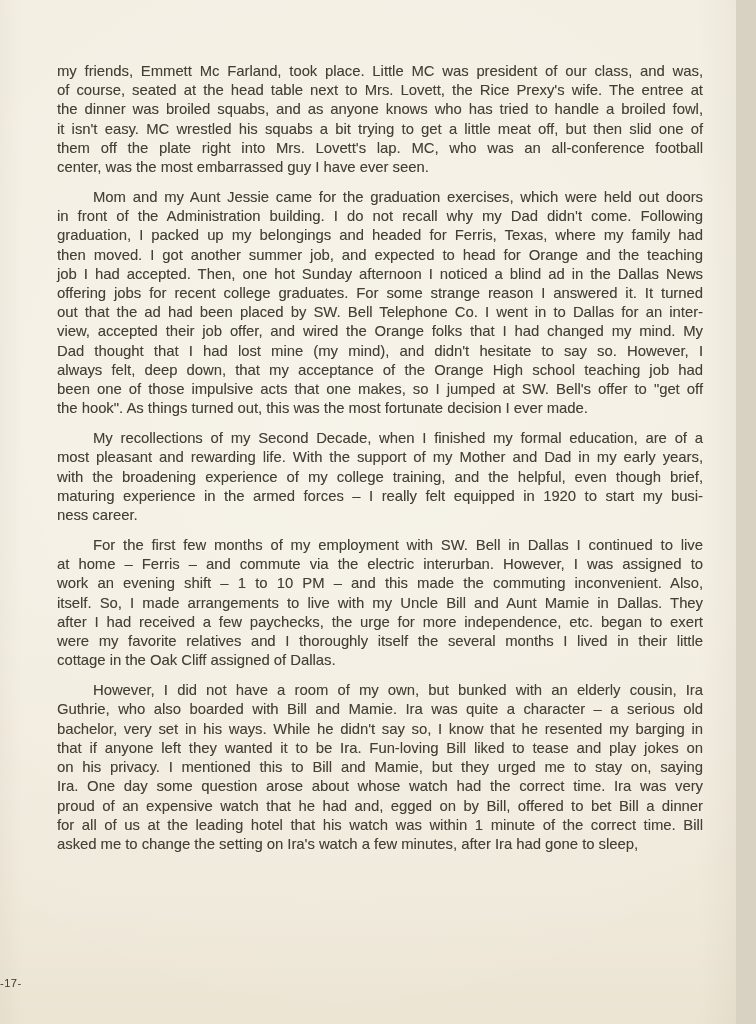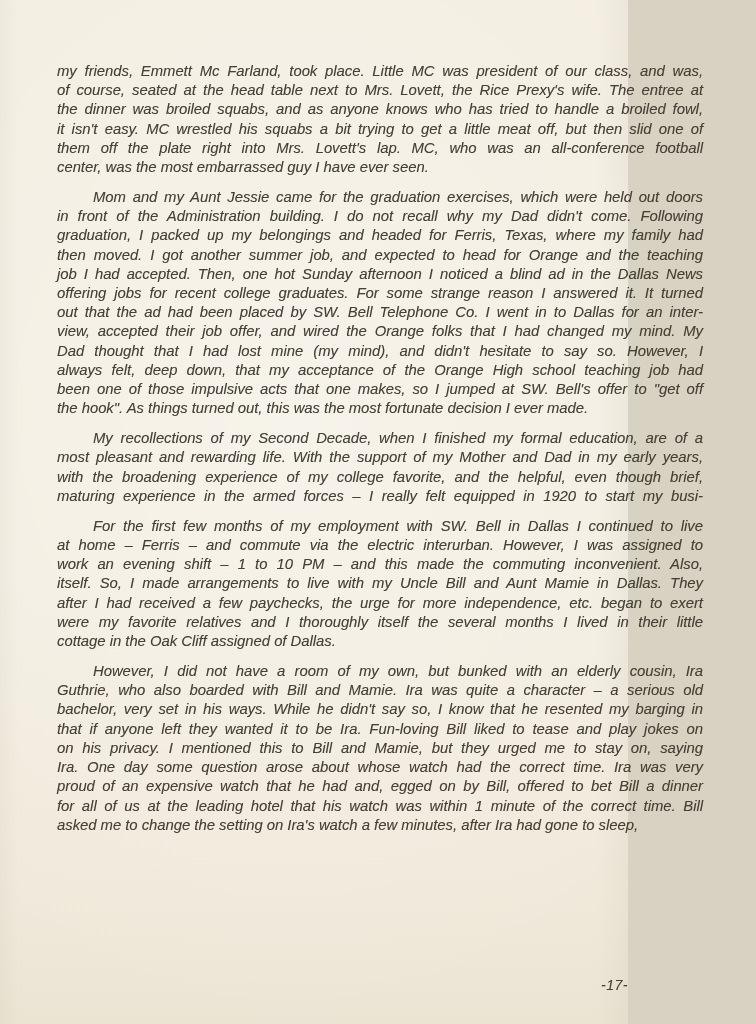--- a/index.html
+++ b/index.html
@@ -7,27 +7,26 @@
     padding: 0;
     background: #d8d2c2;
   }
   body {
     width: 756px;
     height: 1024px;
     overflow: hidden;
   }
   .page {
     position: relative;
-    width: 628px;
+    width: 736px;
     height: 1024px;
     background:
       linear-gradient(90deg, rgba(120,110,90,0.05) 0%, rgba(120,110,90,0) 3%, rgba(120,110,90,0) 95%, rgba(120,110,90,0.06) 100%),
       radial-gradient(ellipse 130% 95% at 46% 40%, rgba(255,255,255,0.30) 0%, rgba(255,255,255,0) 65%),
       linear-gradient(180deg, var(--paper, #f3eee1) 0%, var(--paper, #f3eee1) 55%, #efe9da 88%, #ebe4d3 100%);
-    font-style: italic;
   }
   .text-block {
     position: absolute;
     left: 57px;
     top: 62px;
     width: 646px;
     font-family: "Liberation Sans", sans-serif;
     font-size: 14.8px;
     line-height: 19.2px;
     color: var(--ink, #453f35);
@@ -46,23 +45,23 @@
     text-align-last: left;
   }
   .line.indent {
     text-indent: 36px;
   }
   .page-number {
     position: absolute;
     top: 977px;
     left: 0;
     width: 100%;
-    text-align: right;
+    text-align: left;
     font-family: "Liberation Sans", sans-serif;
-    font-size: 14px;
+    font-size: 11px;
     letter-spacing: 0.5px;
     color: var(--ink, #4a443a);
     text-shadow: 0.2px 0.2px 0.4px rgba(69, 63, 53, 0.3);
   }
 </style>
 </head>
 <body>
 
 <div class="page">
   <div class="text-block">
@@ -84,22 +83,23 @@
         <div class="line">out that the ad had been placed by SW. Bell Telephone Co. I went in to Dallas for an inter-</div>
         <div class="line">view, accepted their job offer, and wired the Orange folks that I had changed my mind. My</div>
         <div class="line">Dad thought that I had lost mine (my mind), and didn't hesitate to say so. However, I</div>
         <div class="line">always felt, deep down, that my acceptance of the Orange High school teaching job had</div>
         <div class="line">been one of those impulsive acts that one makes, so I jumped at SW. Bell's offer to "get off</div>
         <div class="line last">the hook". As things turned out, this was the most fortunate decision I ever made.</div>
       </div>
       <div class="paragraph">
         <div class="line indent">My recollections of my Second Decade, when I finished my formal education, are of a</div>
         <div class="line">most pleasant and rewarding life. With the support of my Mother and Dad in my early years,</div>
-        <div class="line">with the broadening experience of my college favorite, and the helpful, even though brief,</div>
+        <div class="line">with the broadening experience of my college training, and the helpful, even though brief,</div>
         <div class="line">maturing experience in the armed forces – I really felt equipped in 1920 to start my busi-</div>
+        <div class="line last">ness career.</div>
       </div>
       <div class="paragraph">
         <div class="line indent">For the first few months of my employment with SW. Bell in Dallas I continued to live</div>
         <div class="line">at home – Ferris – and commute via the electric interurban. However, I was assigned to</div>
         <div class="line">work an evening shift – 1 to 10 PM – and this made the commuting inconvenient. Also,</div>
         <div class="line">itself. So, I made arrangements to live with my Uncle Bill and Aunt Mamie in Dallas. They</div>
         <div class="line">after I had received a few paychecks, the urge for more independence, etc. began to exert</div>
         <div class="line">were my favorite relatives and I thoroughly itself the several months I lived in their little</div>
         <div class="line last">cottage in the Oak Cliff assigned of Dallas.</div>
       </div>

